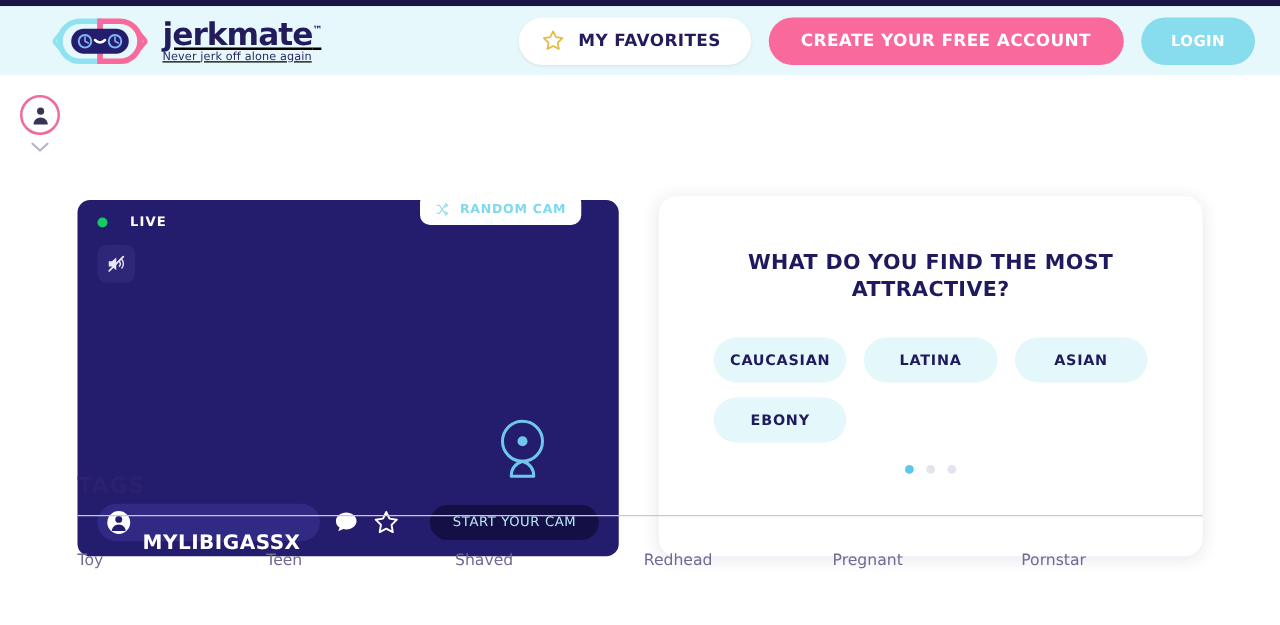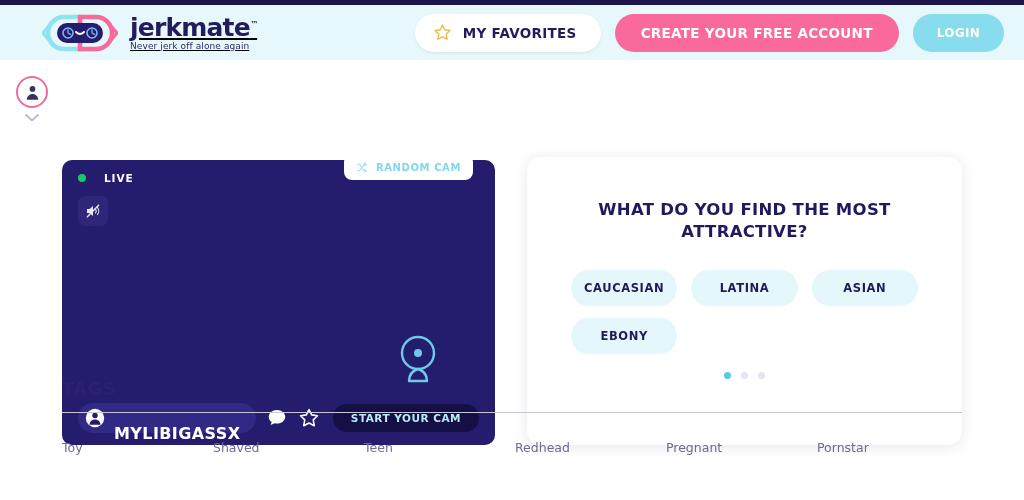--- a/index.html
+++ b/index.html
@@ -144,21 +144,21 @@
     position: absolute;
     left: 16px; top: 36px;
     width: 30px; height: 30px;
     background: #2e2678;
     border-radius: 7px;
     display: flex; align-items: center; justify-content: center;
     cursor: pointer;
   }
   .random-tab {
     position: absolute;
-    right: 22px; top: -6px;
+    right: 30px; top: -6px;
     background: #ffffff;
     border-radius: 8px;
     height: 26px;
     padding: 0 12px;
     display: flex; align-items: center; gap: 7px;
     cursor: pointer;
   }
   .random-tab span {
     color: #7fd8ee; font-size: 10px; font-weight: bold; letter-spacing: 0.6px;
     font-family: "DejaVu Sans", sans-serif;
@@ -187,21 +187,21 @@
   .start-cam {
     margin-left: auto;
     background: #140f45;
     border-radius: 16px;
     height: 28px;
     padding: 0 18px;
     display: flex; align-items: center;
     cursor: pointer;
   }
   .start-cam span {
-    color: #b9e9f6; font-size: 10.5px; font-weight: bold; letter-spacing: 0.5px;
+    color: #b9e9f6; font-size: 10.5px; font-weight: normal; letter-spacing: 0.5px;
     font-family: "DejaVu Sans", sans-serif;
   }
 
   
   .quiz-card {
     position: absolute;
     left: 527px; top: 97px;
     width: 435px; height: 288px;
     background: #ffffff;
     border-radius: 14px;
@@ -421,21 +421,21 @@
       <span class="dot"></span>
       <span class="dot"></span>
     </div>
   </div>
 
   <div class="tags-section">
     <div class="tags-heading">TAGS</div>
     <div class="tags-rule"></div>
     <div class="tags-row">
       <a class="tag-link">Toy</a>
+      <a class="tag-link">Teen</a>
       <a class="tag-link">Shaved</a>
-      <a class="tag-link">Teen</a>
       <a class="tag-link">Redhead</a>
       <a class="tag-link">Pregnant</a>
       <a class="tag-link">Pornstar</a>
     </div>
   </div>
 
 </div>
 
 </body></html>

